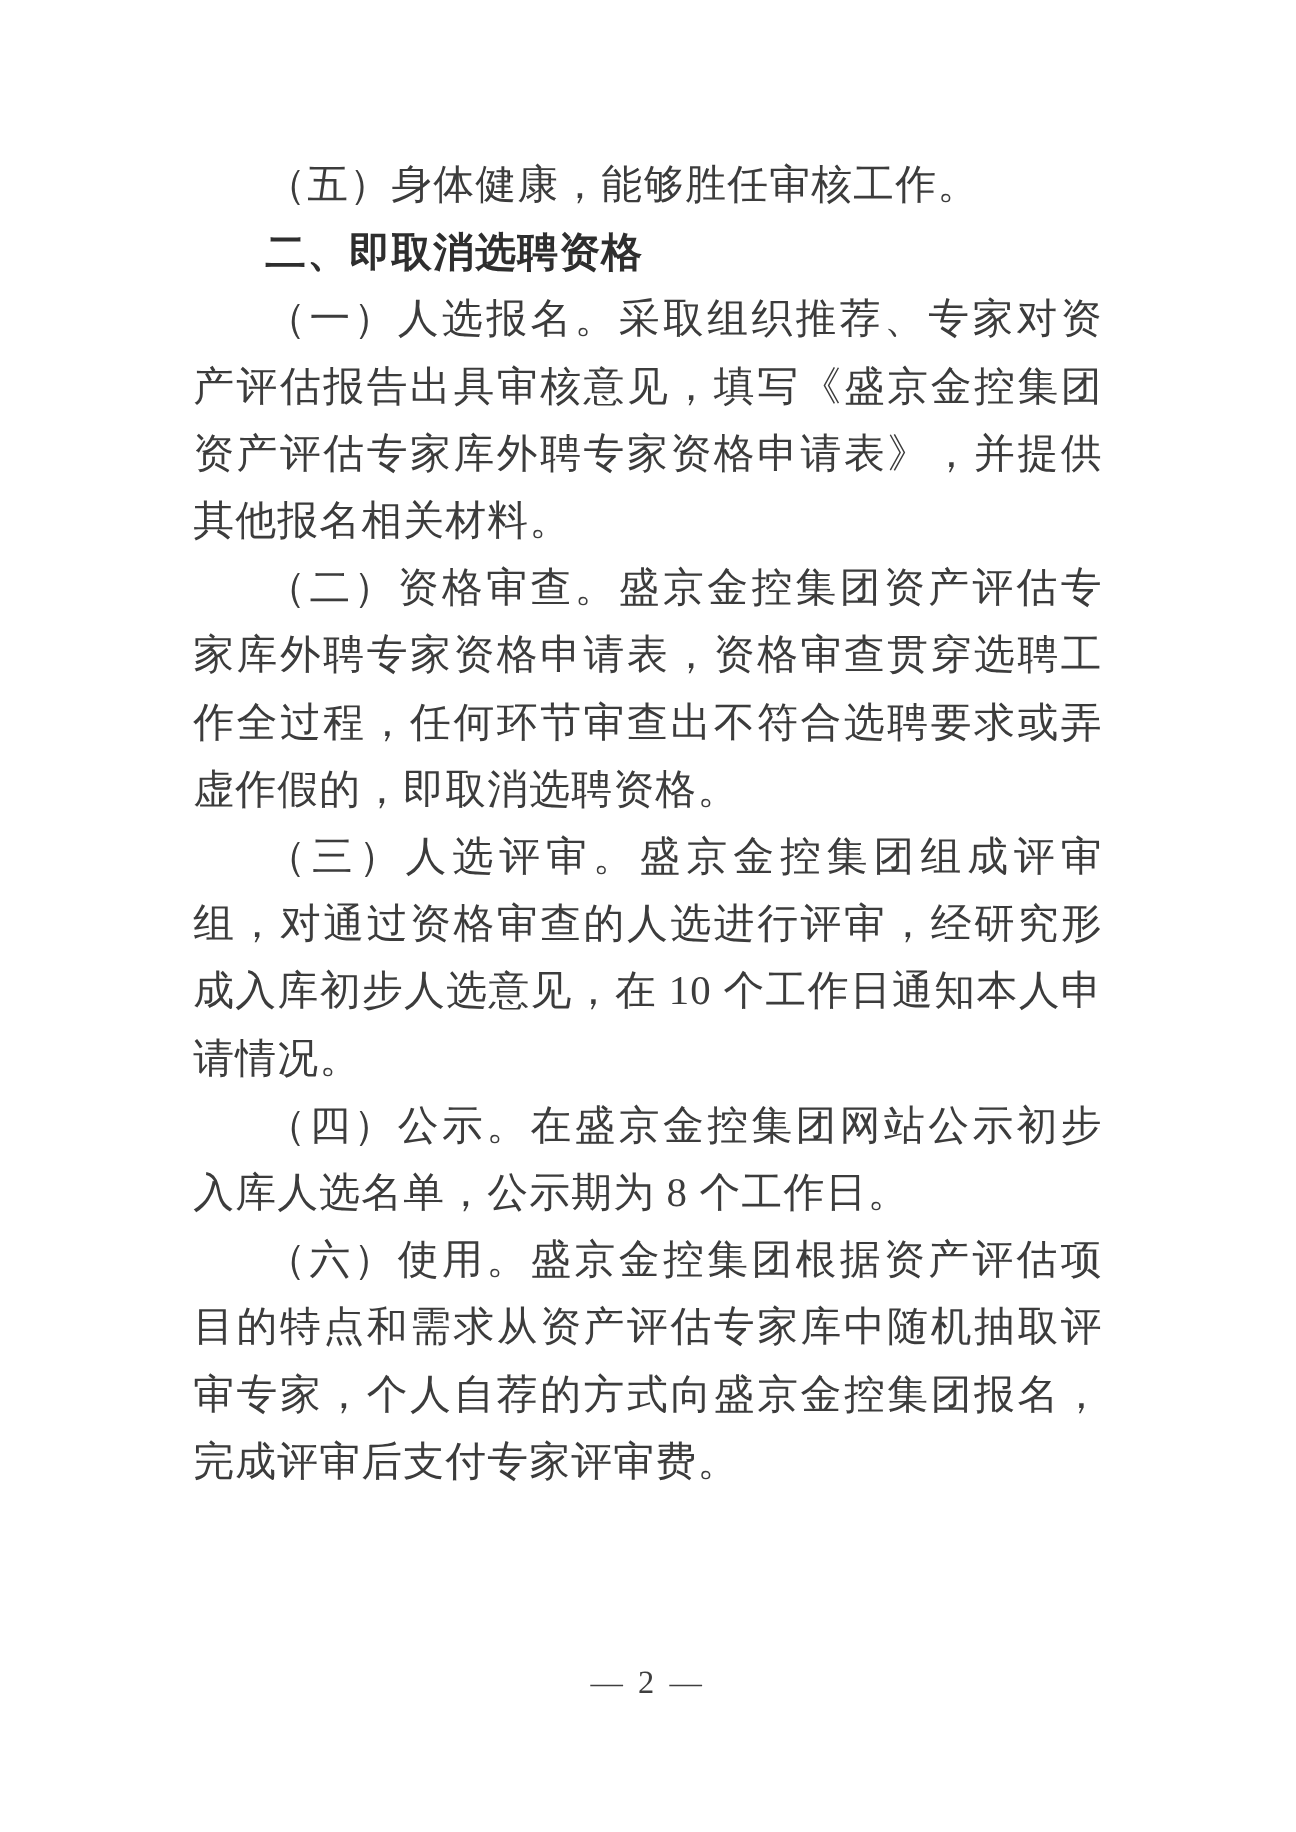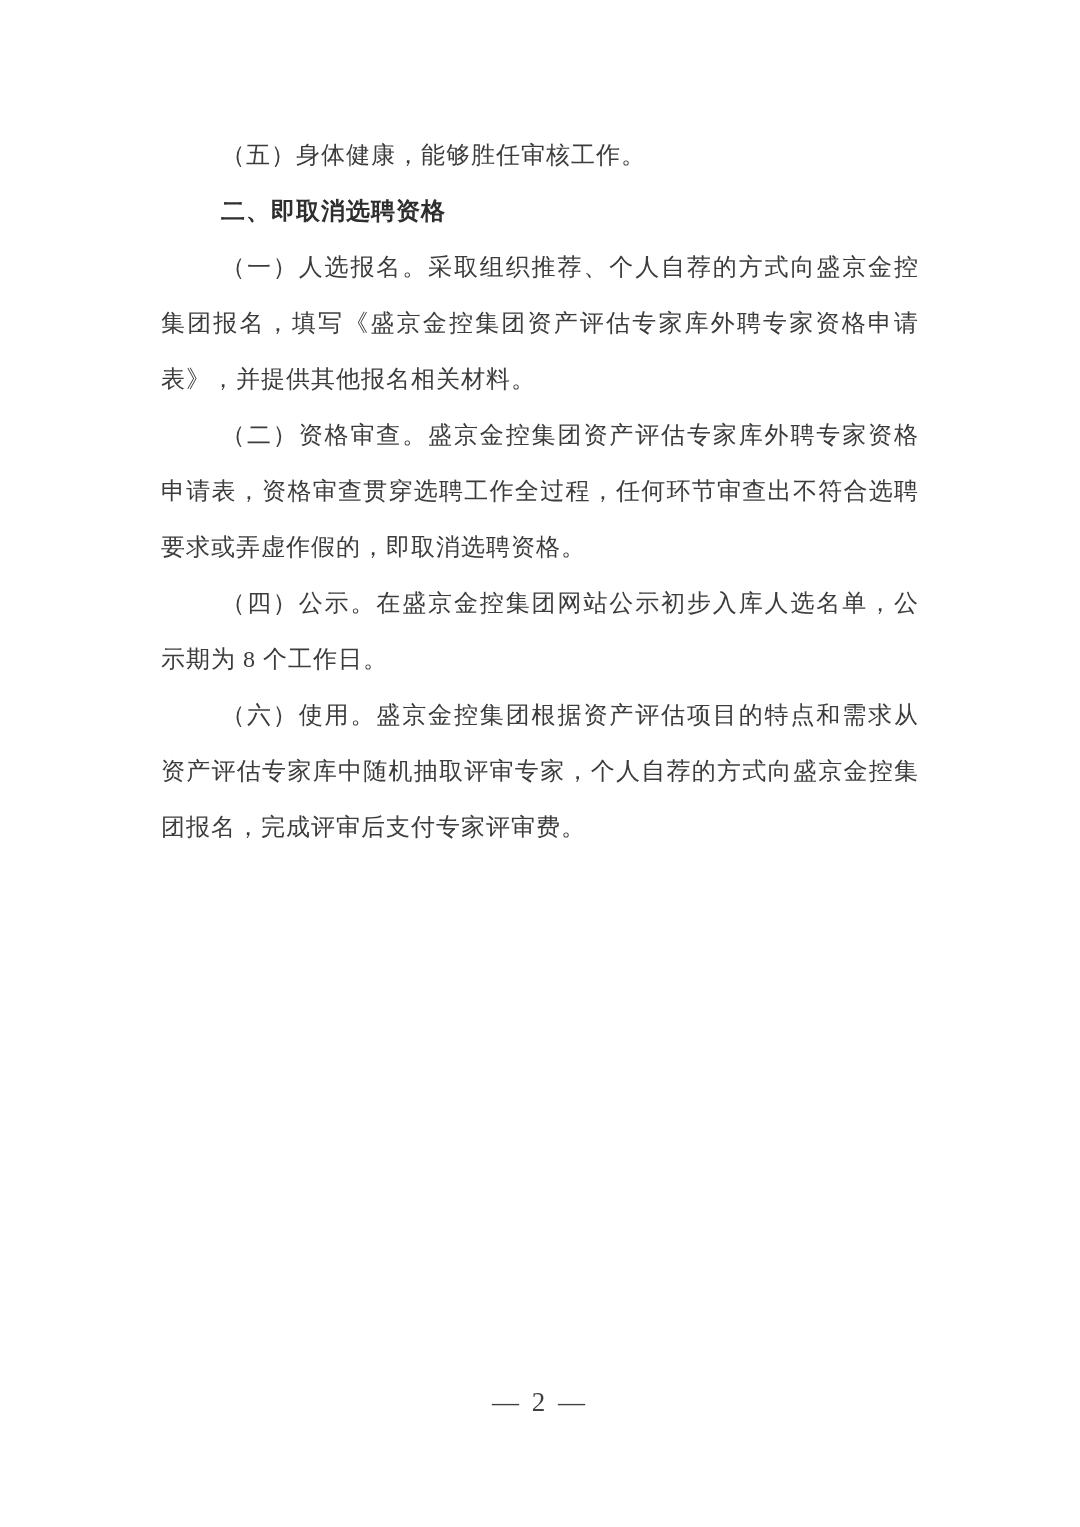--- a/index.html
+++ b/index.html
@@ -17,21 +17,21 @@
   }
   .content {
     position: absolute;
     left: 161px;
     top: 127px;
     width: 758px;
   }
   p.para {
     margin: 0;
     padding: 0;
-    font-size: 24px;
+    font-size: 34px;
     line-height: 56px;
     letter-spacing: 1px;
     color: #3c3c3c;
     text-align: justify;
     text-indent: 60px;
     font-family: "Liberation Serif", "DejaVu Serif", serif;
   }
   p.para.heading {
     font-family: "Liberation Sans", "DejaVu Sans", sans-serif;
     font-weight: bold;
@@ -52,19 +52,20 @@
     font-family: "Liberation Serif", "DejaVu Serif", serif;
   }
 </style>
 </head>
 <body>
 
 <div class="page">
   <div class="content">
       <p class="para">（五）身体健康，能够胜任审核工作。</p>
       <p class="para heading">二、即取消选聘资格</p>
-      <p class="para">（一）人选报名。采取组织推荐、个人自荐的方式向盛京金控集团报名，填写《盛京金控集团资产评估专家库外聘专家资格申请表》，并提供其他报名相关材料。</p>
+      <p class="para">（一）人选报名。采取组织推荐、专家对资产评估报告出具审核意见，填写《盛京金控集团资产评估专家库外聘专家资格申请表》，并提供其他报名相关材料。</p>
       <p class="para">（二）资格审查。盛京金控集团资产评估专家库外聘专家资格申请表，资格审查贯穿选聘工作全过程，任何环节审查出不符合选聘要求或弄虚作假的，即取消选聘资格。</p>
+      <p class="para">（三）人选评审。盛京金控集团组成评审组，对通过资格审查的人选进行评审，经研究形成入库初步人选意见，在 10 个工作日通知本人申请情况。</p>
       <p class="para">（四）公示。在盛京金控集团网站公示初步入库人选名单，公示期为 8 个工作日。</p>
       <p class="para">（六）使用。盛京金控集团根据资产评估项目的特点和需求从资产评估专家库中随机抽取评审专家，个人自荐的方式向盛京金控集团报名，完成评审后支付专家评审费。</p>
     </div>
   <div class="footer">— 2 —</div>
 </div>
 
 </body></html>

